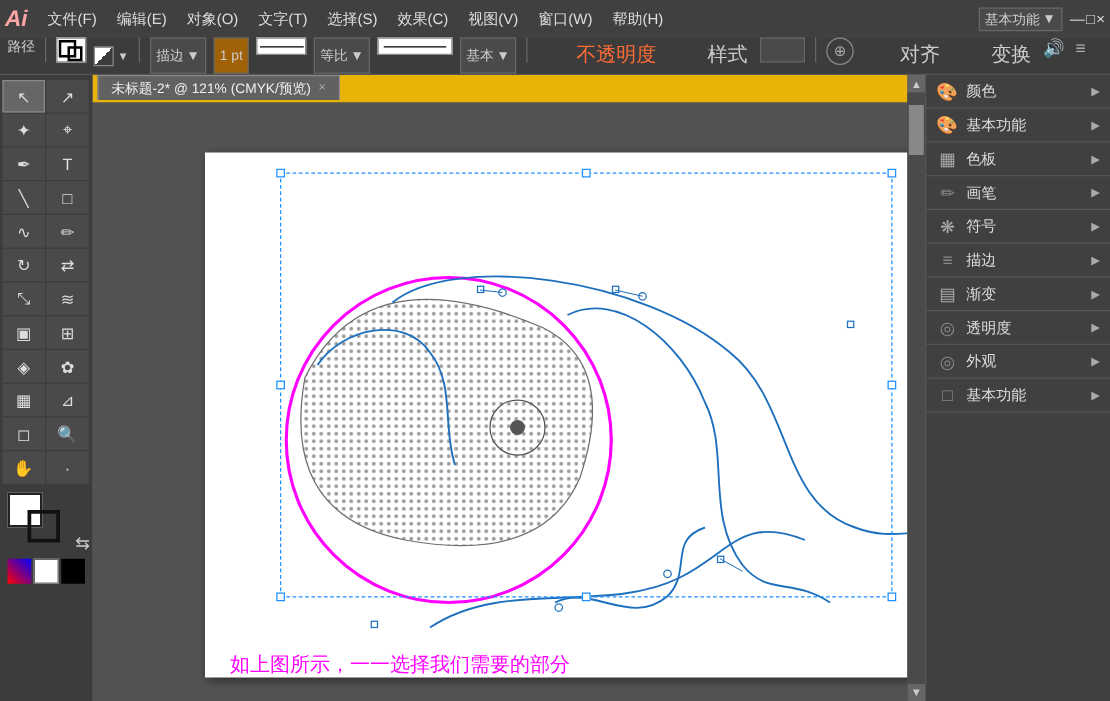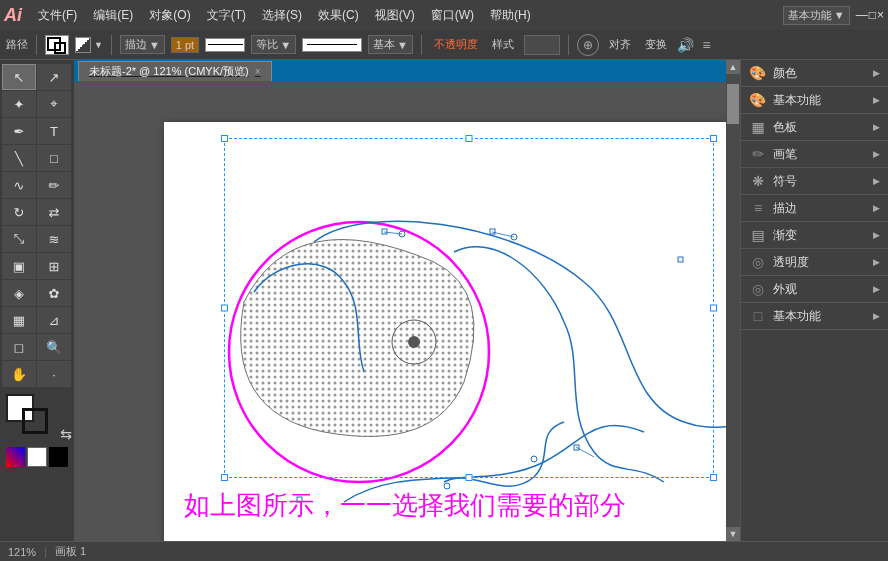--- a/index.html
+++ b/index.html
@@ -29,30 +29,29 @@
       color: #ddd;
       cursor: pointer;
       white-space: nowrap;
     }
 
     
     #toolbar {
       height: 30px;
       background: #3c3c3c;
       display: flex;
-      align-items: center;
       padding: 0 6px;
       gap: 6px;
       flex-shrink: 0;
       border-bottom: 1px solid #555;
     }
     .toolbar-label { color: #ccc; font-size: 11px; }
     .toolbar-sep { width: 1px; height: 20px; background: #666; margin: 0 2px; }
     .toolbar-item {
-      color: #ccc; font-size: 11px; padding: 2px 4px; cursor: pointer; display: flex; align-items: center; gap: 3px;
+      color: #ccc; font-size: 16px; padding: 2px 4px; cursor: pointer; display: flex; align-items: center; gap: 3px; margin-left: 27px;
     }
     .toolbar-stroke-preview {
       width: 40px; height: 14px;
       background: white;
       border: 1px solid #888;
       display: flex; align-items: center; justify-content: center;
     }
     .stroke-line {
       width: 35px; height: 1px; background: black;
     }
@@ -97,26 +96,25 @@
       background: #535353;
       position: relative;
       overflow: hidden;
       display: flex;
       flex-direction: column;
     }
 
     
     #tab-bar {
       height: 22px;
-      background: #0369a1;
-      display: flex;
-      align-items: center;
+      background: #eab308;
+      display: flex;
+      align-items: flex-start;
       padding-left: 4px;
       flex-shrink: 0;
-      text-decoration: underline;
     }
     .doc-tab {
       height: 20px;
       background: #616161;
       color: #eee;
       font-size: 11px;
       padding: 0 10px;
       display: flex; align-items: center; gap: 6px;
       cursor: pointer;
       border-top: 1px solid #888;
@@ -141,21 +139,21 @@
       background: white;
       box-shadow: 2px 2px 8px rgba(0,0,0,0.5);
     }
 
     
     #caption {
       position: absolute;
       bottom: 18px;
       left: 110px;
       color: #ff00ff;
-      font-size: 26px;
+      font-size: 16px;
       font-weight: normal;
     }
 
     
     #vscroll {
       width: 14px;
       background: #555;
       flex-shrink: 0;
       display: flex;
       flex-direction: column;
@@ -520,19 +518,14 @@
         <span class="panel-icon" style="color:#888">□</span>
         <span>基本功能</span>
         <span class="panel-arrow">▶</span>
       </div>
     </div>
         </div>
     </div>
 
   </div>
 
-  <div id="statusbar">
-    <span style="color:#bbb;font-size:11px;">121%</span>
-    <span style="color:#666;">|</span>
-    <span style="color:#bbb;font-size:11px;">画板 1</span>
-  </div>
 
 </div>
 
 </body></html>

